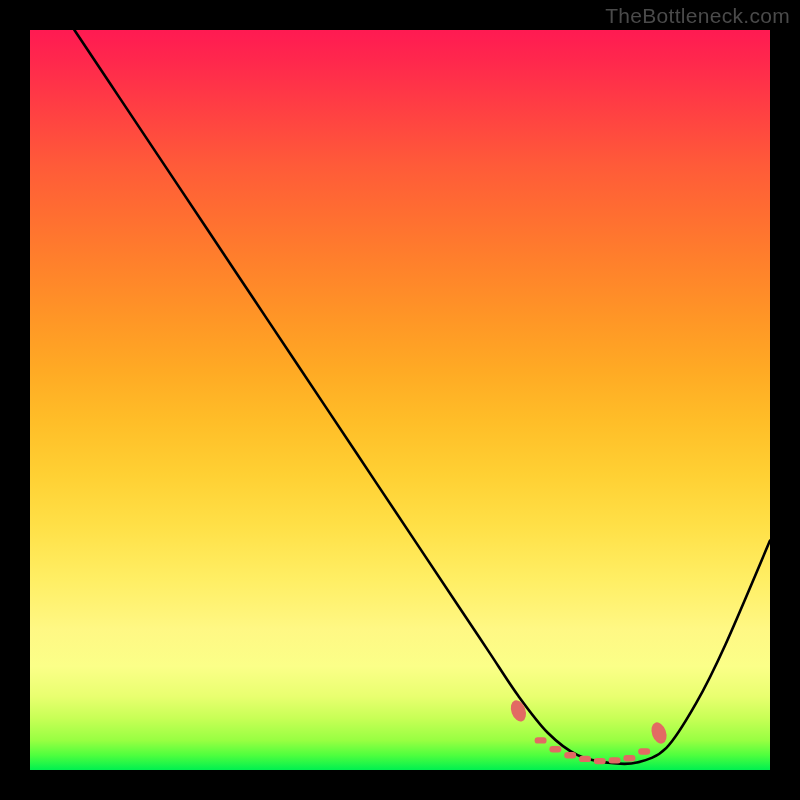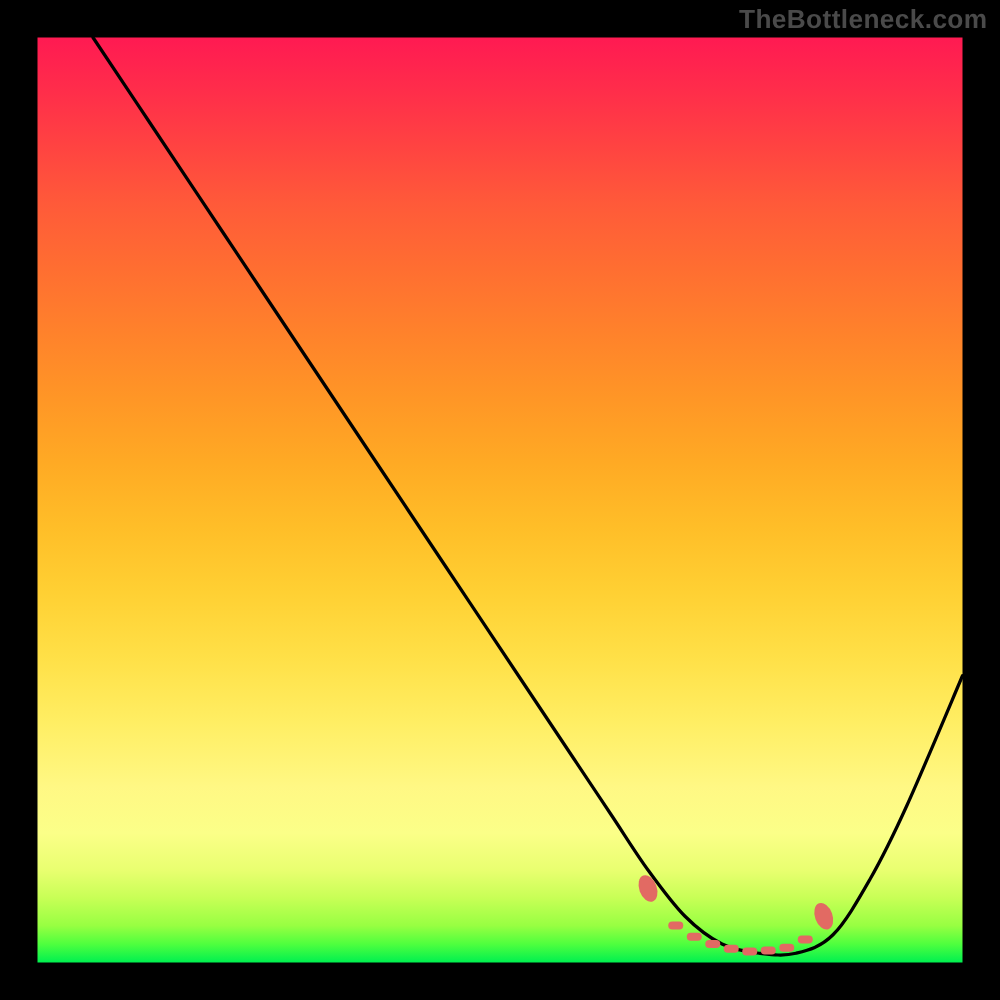--- a/index.html
+++ b/index.html
@@ -16,21 +16,21 @@
     height: 800px;
     position: relative;
     background: #000000;
   }
   .watermark {
     position: absolute;
     top: 4px;
     right: 10px;
     color: #4a4a4a;
     font-size: 21px;
-    font-weight: bold;
+    font-weight: normal;
     letter-spacing: 0.3px;
     z-index: 10;
     margin-left: 44px;
   }
   .plot-area {
     position: absolute;
     left: 30px;
     top: 30px;
     width: 740px;
     height: 740px;

